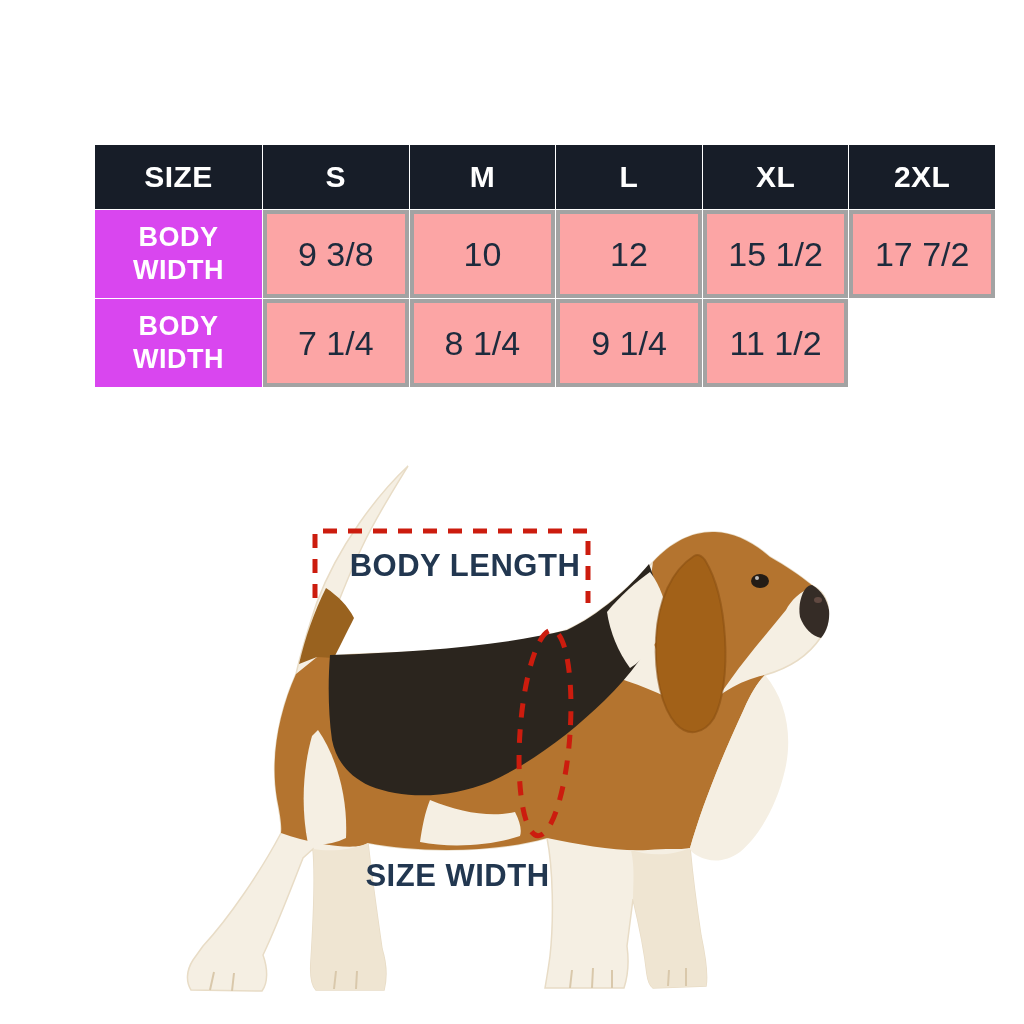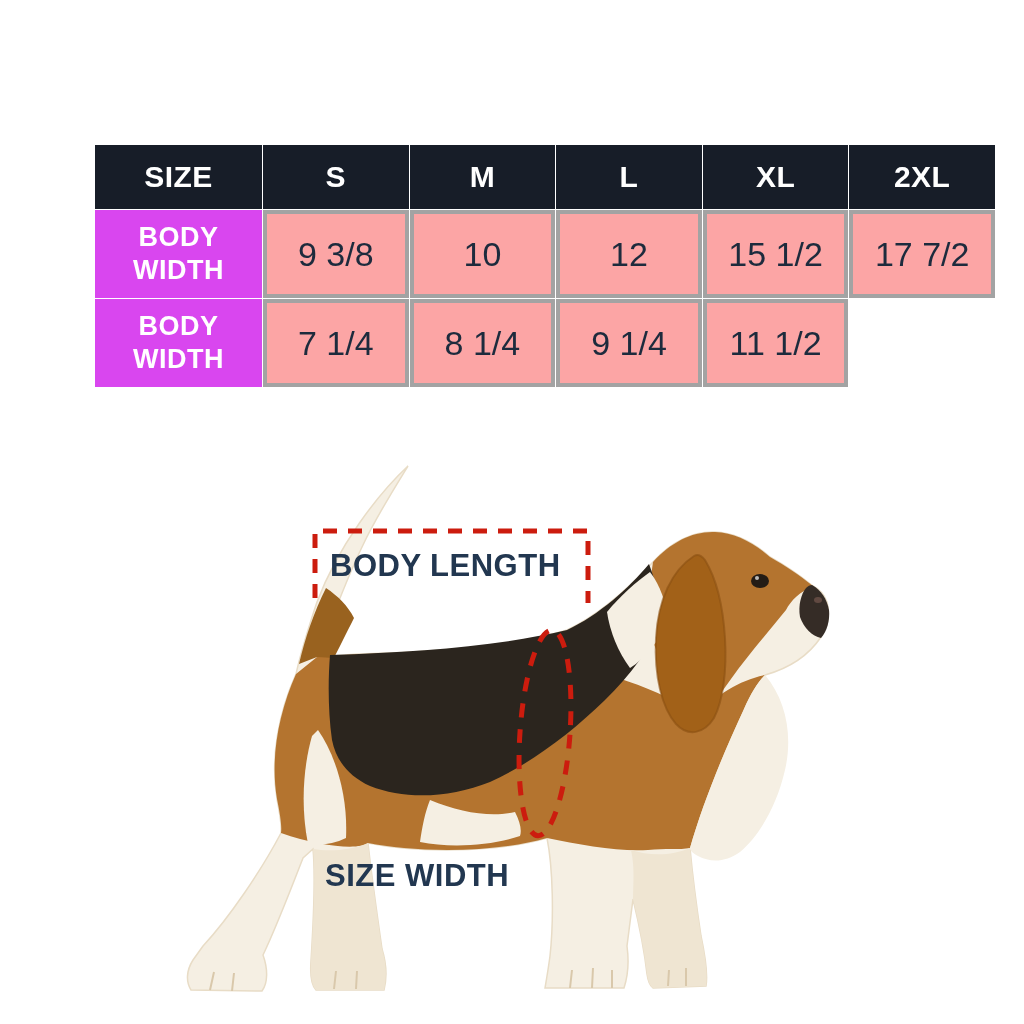--- a/index.html
+++ b/index.html
@@ -18,21 +18,21 @@
     grid-template-rows:64px 88px 88px;gap:1px;background:transparent;padding-left:33px;
   }
   .cell{display:flex;align-items:center;justify-content:center;box-sizing:border-box;}
   .hc{background:#171d28;color:#ffffff;font-weight:bold;font-size:30px;letter-spacing:0.5px;}
   .lc{background:#d946ef;color:#ffffff;font-weight:bold;font-size:27px;line-height:1.22;
       flex-direction:column;text-align:center;letter-spacing:0.5px;}
   .vc{background:#fca5a5;color:#1d2b3d;font-size:34px;border:4px solid #a3a3a3;}
   
   .dog-svg{position:absolute;left:0;top:0;width:1024px;height:1024px;}
   .fig-label{position:absolute;color:#223750;font-weight:bold;font-size:31px;
-             text-align:left;letter-spacing:0.5px;white-space:nowrap;}
+             text-align:center;letter-spacing:0.5px;white-space:nowrap;}
   .fig-label.length{left:330px;top:548px;width:270px;}
   .fig-label.width{left:325px;top:858px;width:265px;}
 </style>
 </head>
 <body>
 
 <div class="canvas">
 
 
   <div class="size-table">

